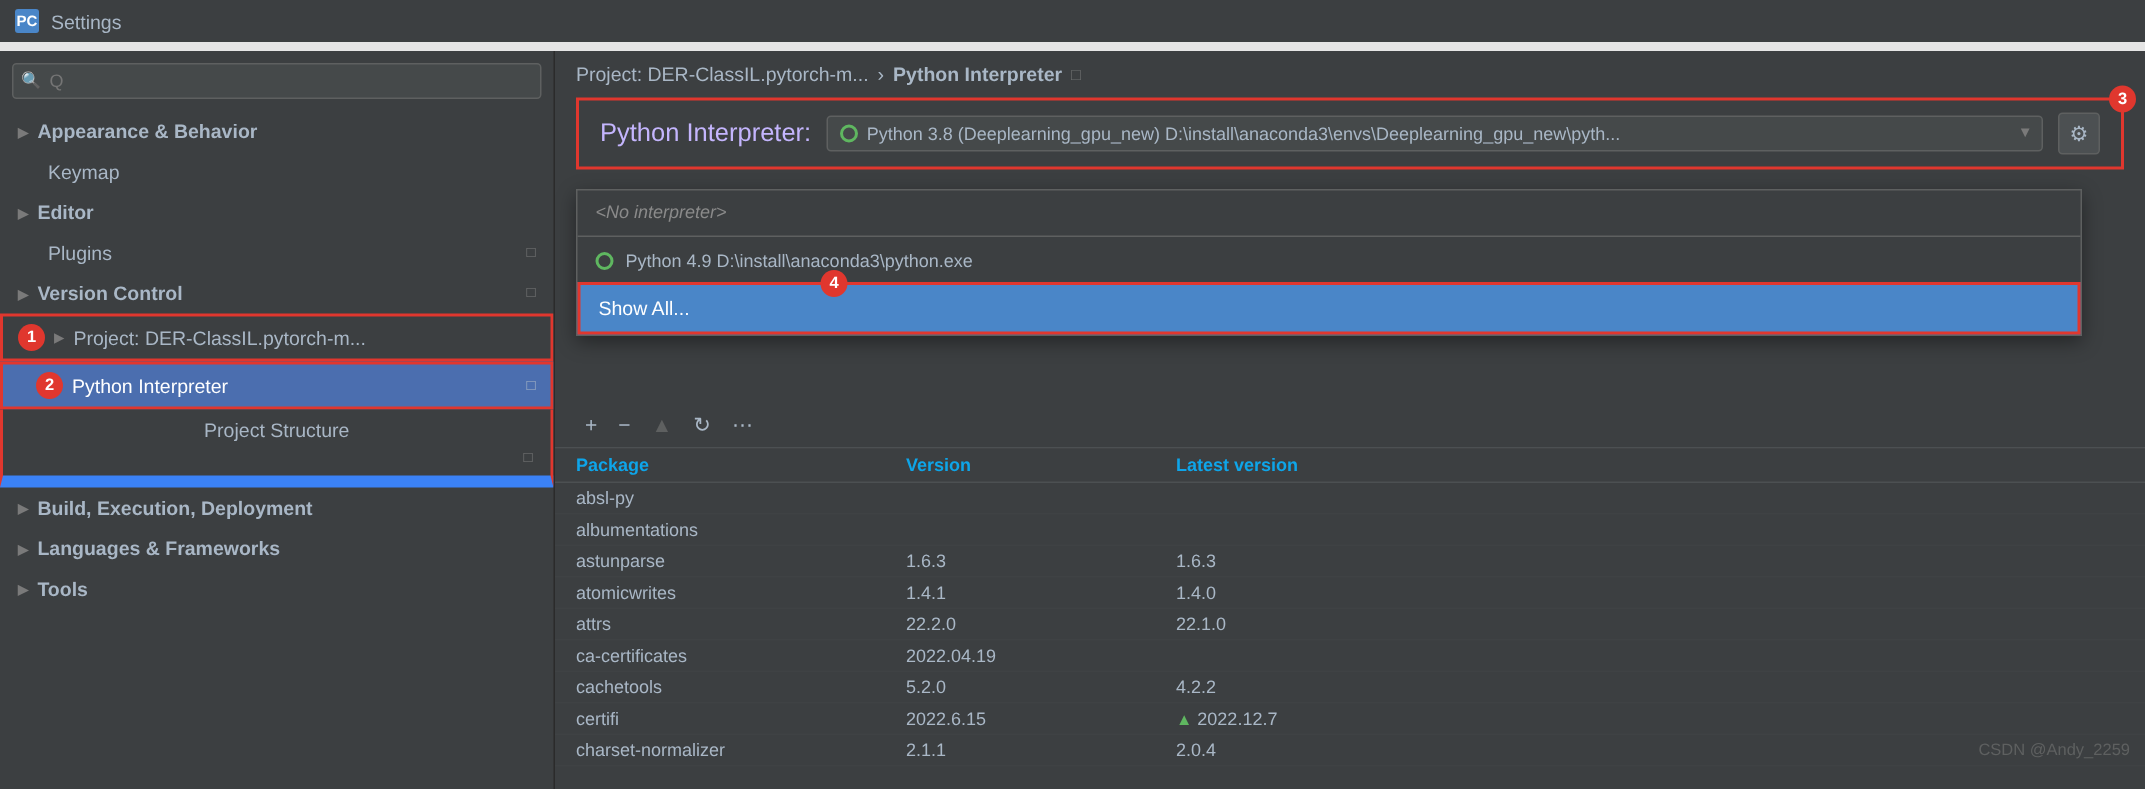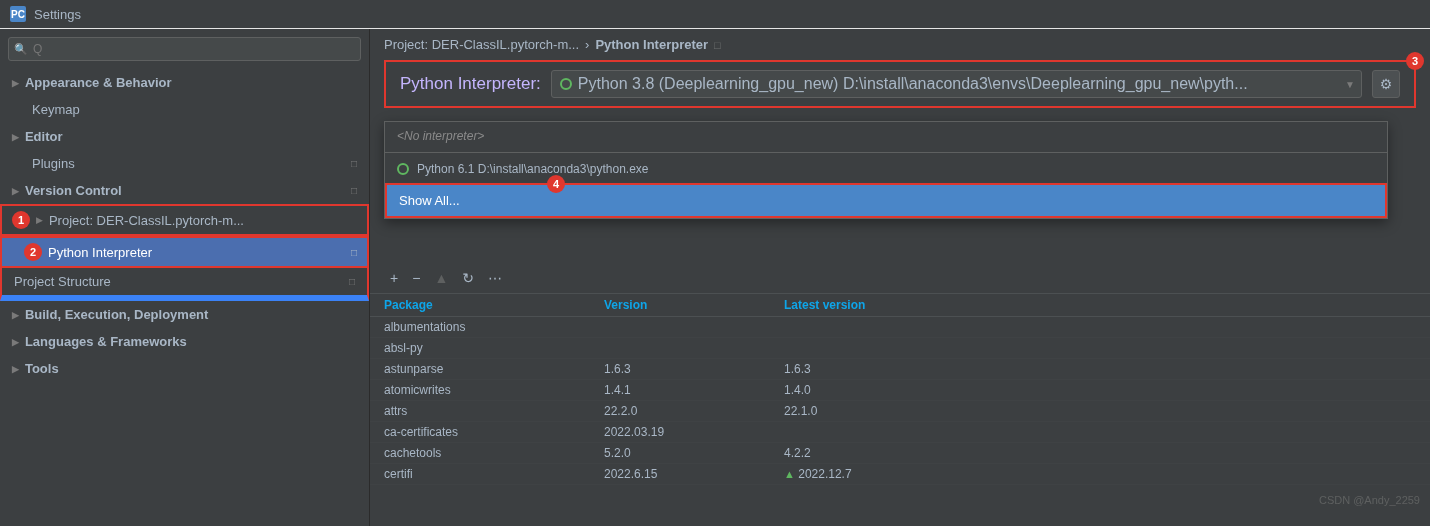--- a/index.html
+++ b/index.html
@@ -18,21 +18,21 @@
       background: #3c3f41;
       display: flex;
       flex-direction: column;
     }
     .title-bar {
       background: #3c3f41;
       padding: 6px 10px;
       display: flex;
       align-items: center;
       gap: 8px;
-      border-bottom: 1px solid #e5e5e5;
+      border-bottom: 6px solid #e5e5e5;
     }
     .title-bar-icon {
       width: 16px;
       height: 16px;
       background: #4a86c8;
       border-radius: 2px;
       display: flex;
       align-items: center;
       justify-content: center;
       font-size: 10px;
@@ -106,21 +106,22 @@
     }
     .sidebar-item.python-interpreter {
       background: #4b6eaf;
       color: white;
       border: 2px solid #e0372e;
       padding: 5px 10px 5px 22px;
     }
     .sidebar-item.project-structure {
       border-left: 2px solid #e0372e;
       border-right: 2px solid #e0372e;
-      border-bottom: 6px solid #3b82f6;
+      border-bottom: 8px solid #3b82f6;
+      flex-direction: column;
     }
     .badge-red {
       background: #e0372e;
       color: white;
       border-radius: 50%;
       width: 18px;
       height: 18px;
       display: flex;
       align-items: center;
       justify-content: center;
@@ -192,21 +193,21 @@
       color: #7a7a7a;
     }
     .interpreter-dropdown .green-circle {
       width: 12px;
       height: 12px;
       border: 2px solid #5fb760;
       border-radius: 50%;
       flex-shrink: 0;
     }
     .interpreter-dropdown .interpreter-text {
-      font-size: 16px;
+      font-size: 12px;
       color: #a9b7c6;
       overflow: hidden;
       text-overflow: ellipsis;
       white-space: nowrap;
     }
     .badge-3 {
       position: absolute;
       top: -10px;
       right: -10px;
       background: #e0372e;
@@ -443,21 +444,21 @@
 
       <div class="dropdown-popup">
 
         <div class="dropdown-item no-interp">
           <span>&lt;No interpreter&gt;</span>
         </div>
         <div class="dropdown-divider"></div>
 
         <div class="dropdown-item">
           <div class="green-circle" style="width:12px;height:12px;border:2px solid #5fb760;border-radius:50%;flex-shrink:0;"></div>
-          <span>Python 6.1  D:\install\anaconda3\python.exe</span>
+          <span>Python 4.9  D:\install\anaconda3\python.exe</span>
         </div>
 
         <div class="dropdown-item show-all">
           <span>Show All...</span>
           <div class="show-all-badge">4</div>
         </div>
       </div>
 
       <div class="toolbar" style="margin-top: 155px;">
         <button class="toolbar-btn">+</button>
@@ -468,56 +469,61 @@
       </div>
 
       <div class="packages-table">
         <div class="table-header">
           <span>Package</span>
           <span>Version</span>
           <span>Latest version</span>
         </div>
 
         <div class="table-row">
+          <span>absl-py</span>
+          <span></span>
+          <span></span>
+        </div>
+        <div class="table-row">
           <span>albumentations</span>
           <span></span>
           <span></span>
         </div>
         <div class="table-row">
-          <span>absl-py</span>
-          <span></span>
-          <span></span>
-        </div>
-        <div class="table-row">
           <span>astunparse</span>
           <span>1.6.3</span>
           <span>1.6.3</span>
         </div>
         <div class="table-row">
           <span>atomicwrites</span>
           <span>1.4.1</span>
           <span>1.4.0</span>
         </div>
         <div class="table-row">
           <span>attrs</span>
           <span>22.2.0</span>
           <span>22.1.0</span>
         </div>
         <div class="table-row">
           <span>ca-certificates</span>
-          <span>2022.03.19</span>
+          <span>2022.04.19</span>
         </div>
         <div class="table-row">
           <span>cachetools</span>
           <span>5.2.0</span>
           <span>4.2.2</span>
         </div>
         <div class="table-row">
           <span>certifi</span>
           <span>2022.6.15</span>
           <span><span class="up-arrow">▲</span> 2022.12.7</span>
+        </div>
+        <div class="table-row">
+          <span>charset-normalizer</span>
+          <span>2.1.1</span>
+          <span>2.0.4</span>
         </div>
       </div>
 
       <div class="watermark">CSDN @Andy_2259</div>
     </div>
   </div>
 </div>
 
 </body></html>

